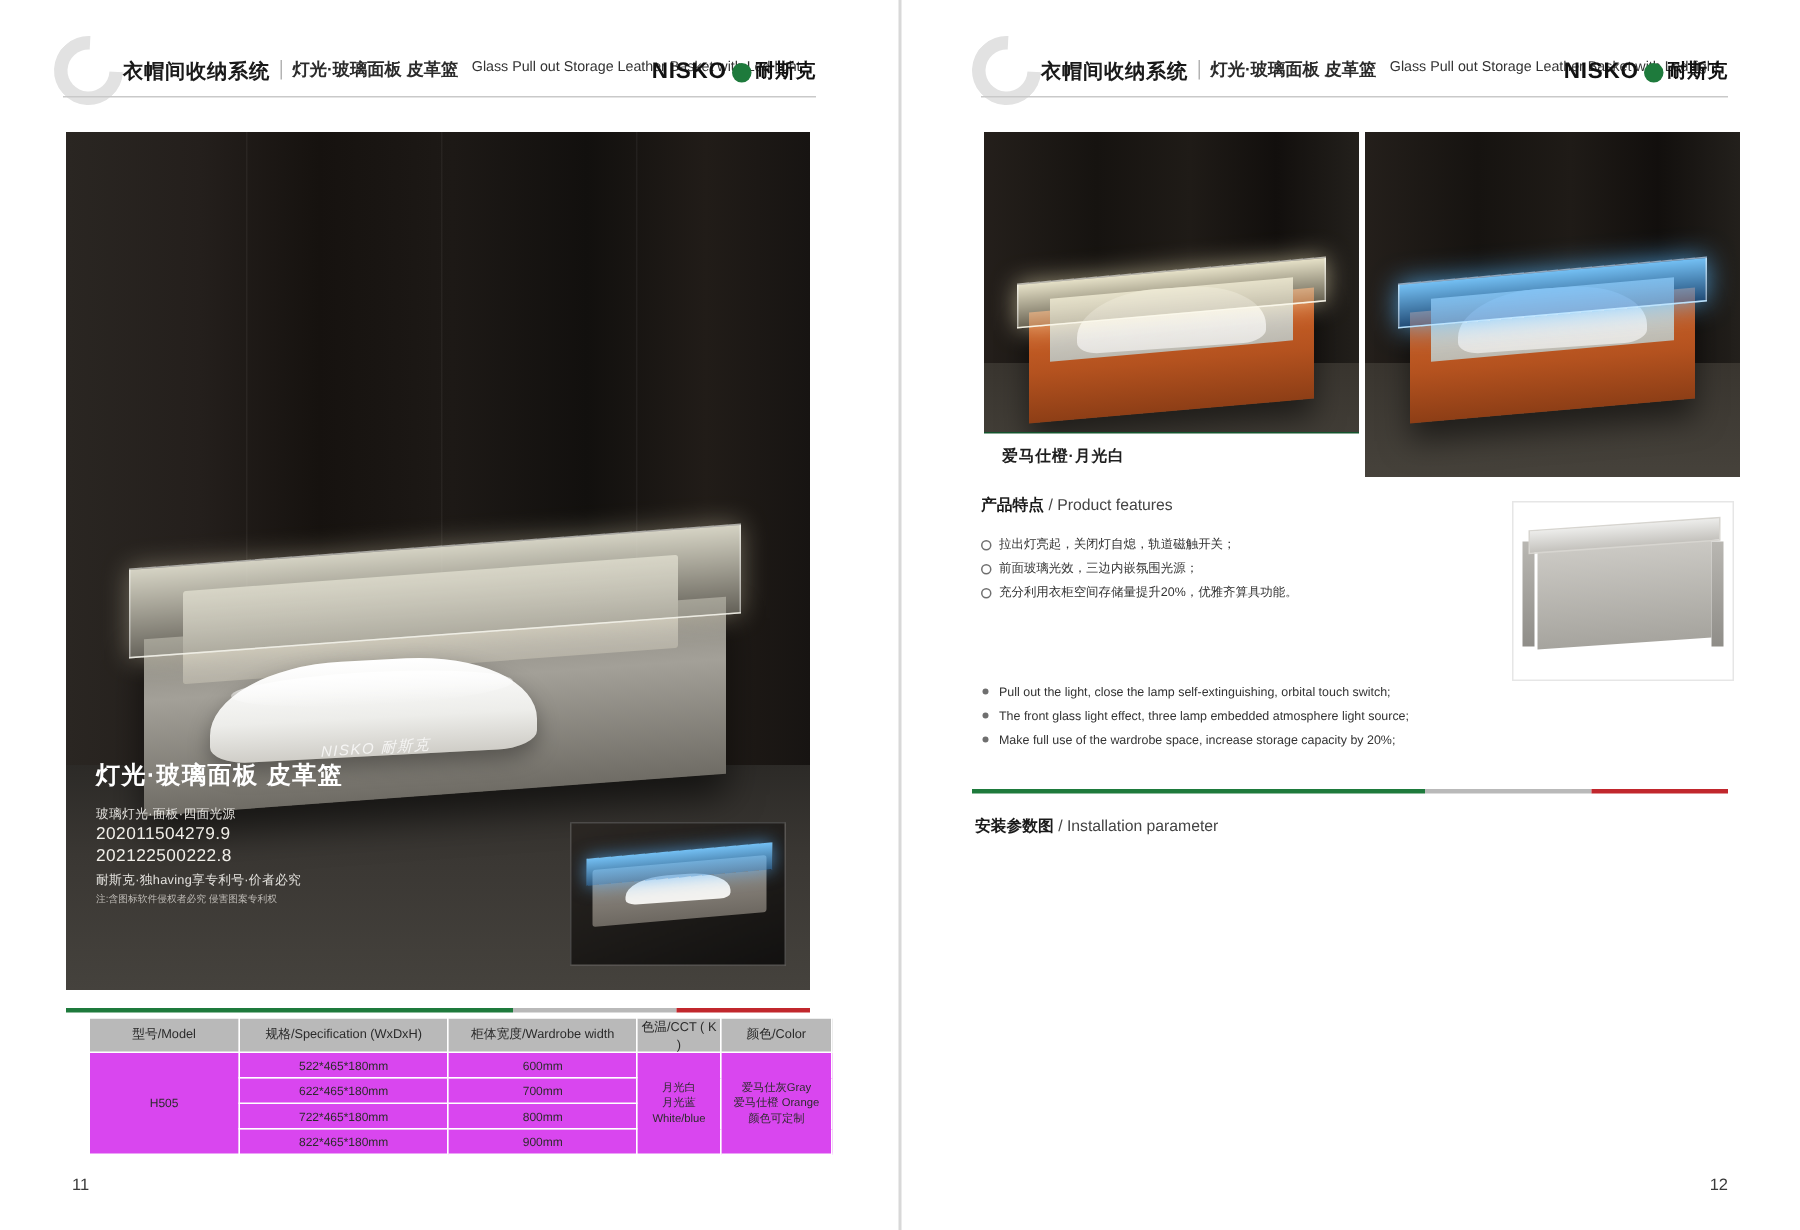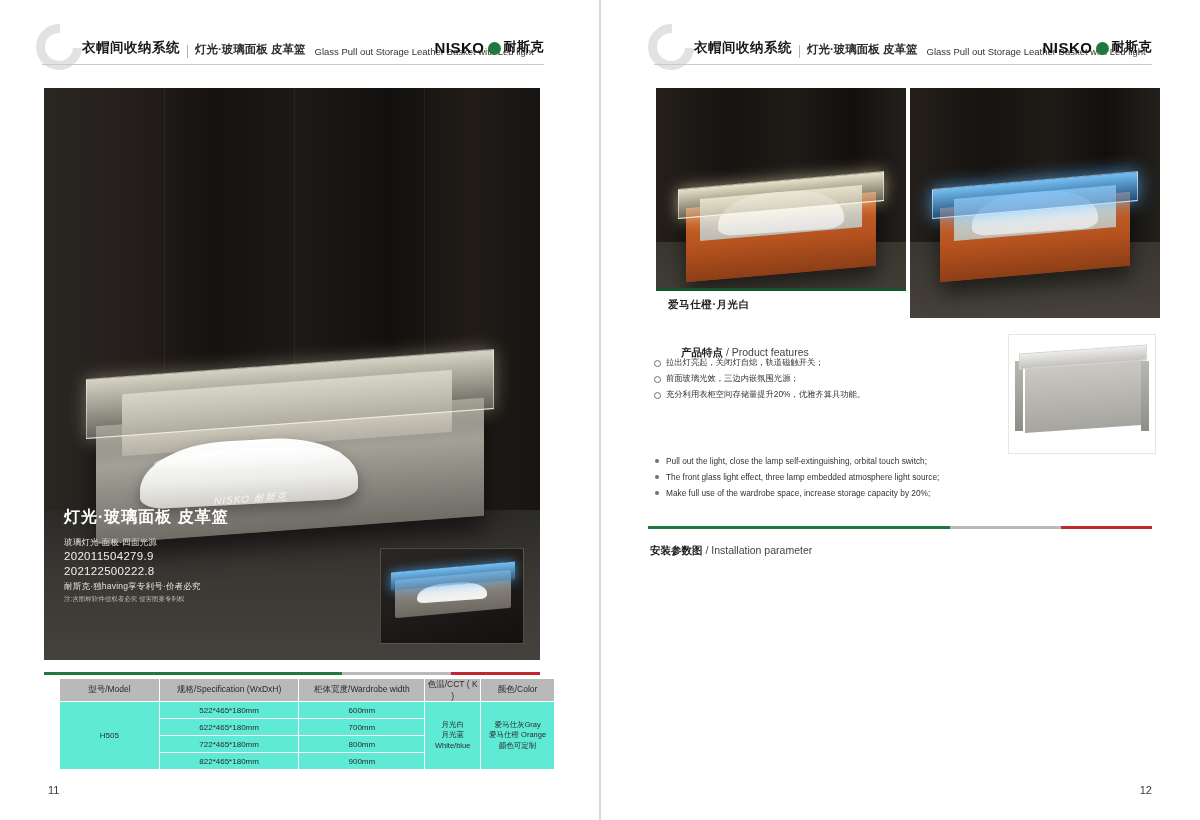--- a/index.html
+++ b/index.html
@@ -46,21 +46,21 @@
   .hdr-rule {
     position: absolute;
     height: 1px;
     background: #c9c9c9;
     top: 40px;
   }
   .hdr-title {
     position: absolute;
     top: 15px;
     display: flex;
-    align-items: flex-end;
+    align-items: flex-start;
     white-space: nowrap;
   }
   .hdr-cn {
     font-size: 13.5px;
     color: #1a1a1a;
     font-weight: 700;
     letter-spacing: .5px;
   }
   .hdr-sep {
     display: inline-block;
@@ -267,21 +267,21 @@
     background: #b9b9b9;
     color: #2a2a2a;
     font-weight: 400;
     font-size: 8.5px;
     border: 1px solid #ffffff;
     height: 18px;
     text-align: center;
     padding: 0 2px;
   }
   .tbl td {
-    background: #5eead4;
+    background: #d946ef;
     border: 1px solid #ffffff;
     height: 17px;
     text-align: center;
     padding: 0 2px;
     font-size: 8px;
   }
   .tbl td.model { width: 100px; }
   .tbl td.cct, .tbl td.color { font-size: 7.5px; line-height: 1.35; }
 
   .folio {
@@ -341,21 +341,21 @@
     width: 126px; height: 40px;
     background: linear-gradient(180deg,#ffffff,#e4e2de);
     border-radius: 42% 42% 12% 12% / 72% 72% 20% 20%;
     transform: skewY(-4deg);
   }
   .ph-cap {
     position: absolute;
     left: 0; right: 0; bottom: 0;
     height: 30px;
     background: #ffffff;
-    border-top: 3px solid #14532d;
+    border-top: 1px solid #14532d;
     display: flex;
     align-items: center;
     padding-left: 12px;
     font-size: 10.5px;
     color: #1e1e1e;
     font-weight: 700;
     letter-spacing: .6px;
   }
 
   
@@ -577,21 +577,21 @@
 
     <div class="ph cool" style="left:310px; top:88px; width:250px; height:230px;">
       <div class="bg"></div>
       <div class="floor"></div>
       <div class="tray"></div>
       <div class="tray-in"></div>
       <div class="towel2"></div>
       <div class="glass"></div>
     </div>
 
-    <div class="feat-title" style="left:54px; top:346px;margin-left:27px;">
+    <div class="feat-title" style="left:54px; top:330px;">
       <b>产品特点</b>
       <span>/ Product features</span>
     </div>
 
     <ul class="feat-list" style="left:54px; top:354px;">
       <li>拉出灯亮起，关闭灯自熄，轨道磁触开关；</li>
       <li>前面玻璃光效，三边内嵌氛围光源；</li>
       <li>充分利用衣柜空间存储量提升20%，优雅齐算具功能。</li>
     </ul>
 

